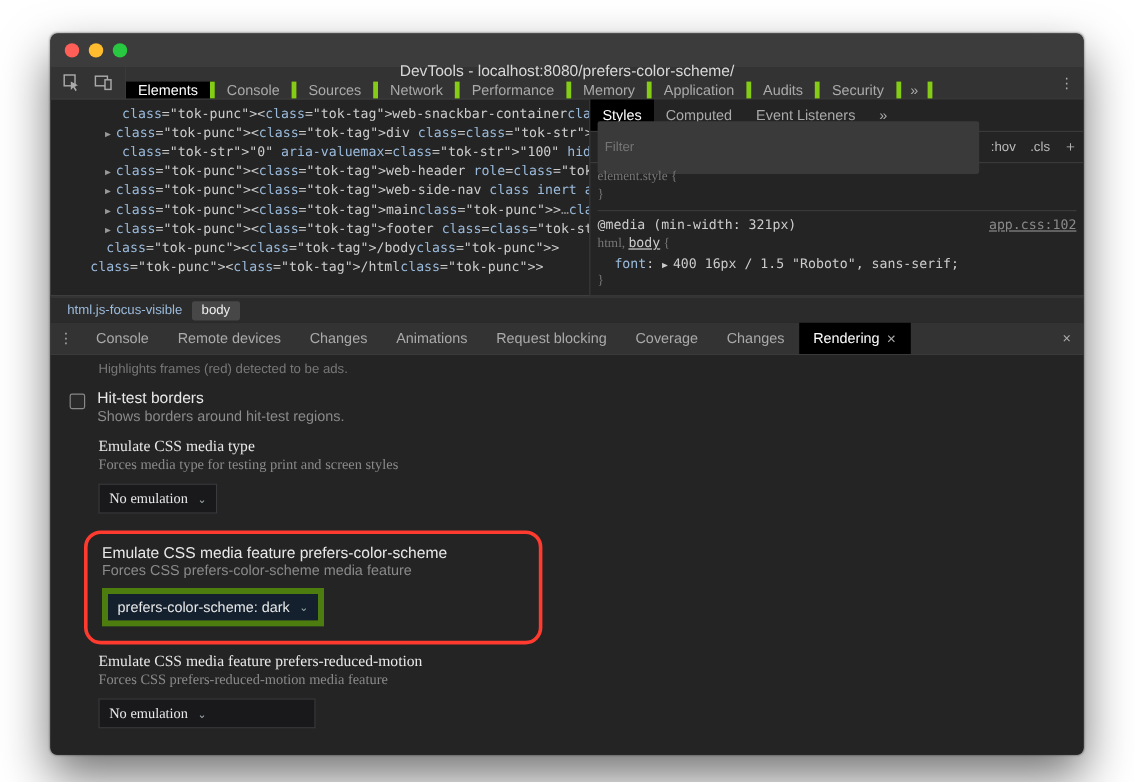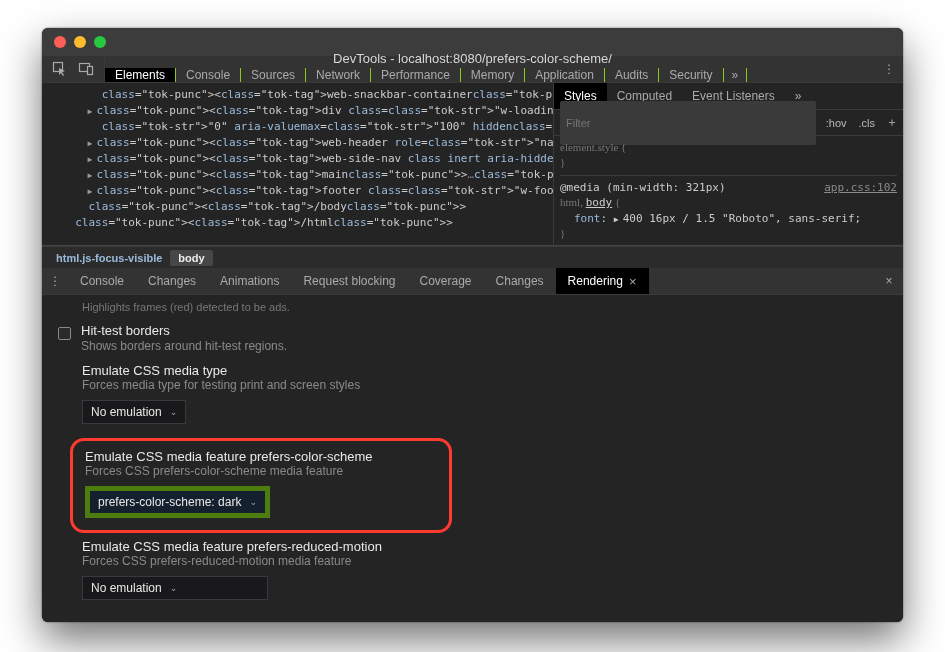--- a/index.html
+++ b/index.html
@@ -9,67 +9,67 @@
 .traffic { display: flex; gap:8px; padding-left:12px; }
 .tl { width:12px; height:12px; border-radius:50%; }
 .tl.red { background:#ff5f57; }
 .tl.yellow { background:#febc2e; }
 .tl.green { background:#28c840; }
 .title { position:absolute; left:0; right:0; text-align:center; font-size:13px; color:#d8d8d8; font-weight:500; pointer-events:none;margin-top:32px;}
 .toolbar { height:27px; background:#333; border-bottom:1px solid #3a3a3a; display:flex; align-items:center; }
 .tb-icons { display:flex; align-items:center; gap:10px; padding:0 10px; border-right:1px solid #3a3a3a; height:100%;}
 .tb-icon { width:16px; height:16px; display:inline-flex; align-items:center; justify-content:center; color:#aaa; }
 .tabs { display:flex; height:100%; align-items:stretch; }
-.tab { padding: 0 10px; display:flex; align-items:center; color:#aaa; font-size:12px; border-right:1px solid #84cc16; cursor:default;margin-top:12px; }
+.tab { padding: 0 10px; display:flex; align-items:center; color:#aaa; font-size:12px; border-right:4px solid #84cc16; cursor:default;margin-top:12px; }
 .tab.active { background:#000; color:#fff; }
 .tab.more { padding:0 8px; }
 .kebab { margin-left:auto; width:28px; color:#aaa; display:flex; align-items:center; justify-content:center;}
 .main { display:flex; border-bottom:1px solid #444; }
 .dom { flex:1; padding: 4px 8px 6px 20px; font-family: Menlo, Consolas, monospace; font-size:11px; line-height:1.45; color:#ccc; overflow:hidden;}
 .dom .ln { white-space:pre; }
 .tri::before { content:"▶"; font-size:8px; color:#999; display:inline-block; width:9px; margin-left:-1px; }
 .tok-attr { color:#9bbbdc; }
 .tok-el { color:#888; }
-.styles { width:350px; background:#242424; border-left:1px solid #3a3a3a; display:flex; flex-direction:column;}
+.styles { width:412px; background:#242424; border-left:1px solid #3a3a3a; display:flex; flex-direction:column;}
 .st-tabs { height:27px; display:flex; align-items:stretch; border-bottom:1px solid #3a3a3a;}
 .st-tab { padding:0 10px; display:flex; align-items:center; color:#aaa; font-size:12px; }
 .st-tab.active { background:#000; color:#fff; }
 .filterbar { height:26px; border-bottom:1px solid #3a3a3a; display:flex; align-items:center; color:#777;}
 .filterbar input { flex:1; background:#3a3a3a; border:none; outline:none; color:#ccc; font-size:11px; padding:16px 6px; margin:0 4px 0 6px; border-radius:2px;}
 .hov { padding:0 6px; font-size:11px; color:#bbb;}
 .cls { padding:0 6px; font-size:11px; color:#bbb;}
 .plus { width:22px; text-align:center; color:#bbb;}
 .rules { padding:4px 6px; font-family: Menlo, Consolas, monospace; font-size:11px; line-height:1.4; color:#ccc;}
 .rhead { color:#aaa; }
 .rules .link { color:#8a8a8a; float:right; text-decoration:underline;}
 .rules .sel { color:#ccc; }
 .rules .dim { color:#777;font-family:Liberation Serif, serif; }
 .rules .prop { color:#9bbbdc; }
 .rules .tri2::before { content:"▶"; font-size:8px; color:#ccc; display:inline-block; width:9px; }
 .rules .bodysel { text-decoration: underline; }
-.crumbs { height:22px; background:#2b2b2b; border-top:1px solid #3a3a3a; display:flex; align-items:center; font-size:11px; padding:0 6px;font-weight:bold; }
+.crumbs { height:22px; background:#2b2b2b; border-top:1px solid #3a3a3a; display:flex; align-items:center; font-size:11px; padding:0 6px; }
 .crumb { padding:2px 8px; color:#9bbbdc; }
 .crumb.sel { background:#474747; color:#eee; border-radius:2px;}
 .drawer-tabs { height:27px; background:#333; border-bottom:1px solid #3a3a3a; display:flex; align-items:stretch;}
 .drawer-kebab { width:26px; display:flex; align-items:center; justify-content:center; color:#aaa;}
 .dtab { padding:0 12px; display:flex; align-items:center; color:#aaa; font-size:12px; }
 .dtab.active { background:#000; color:#fff; }
 .dtab .x { margin-left:6px; color:#aaa; font-size:13px;}
 .dclose { margin-left:auto; width:28px; display:flex; align-items:center; justify-content:center; color:#aaa;}
 .drawer-body { padding:6px 16px 12px 16px; background:#242424; }
 .faint { color:#777; font-size:11px; }
 .row { display:flex; align-items:flex-start; gap:10px; padding:4px 0;}
 .chk { width:13px; height:13px; margin-top:4px; border:1px solid #888; border-radius:2px; background:#2a2a2a;}
 .optcol { display:flex; flex-direction:column;}
 .opttitle { color:#e8e8e8; font-size:13px; }
 .optsub { color:#8a8a8a; font-size:12px; margin-top:1px;}
 .sel-box { margin-top:8px; display:inline-flex; align-items:center; background:#19191c; border:1px solid #3a3a3d; color:#e8e8e8; font-size:12px; padding:4px 8px; border-radius:0; gap:8px;}
 .sel-box.hl { border:5px solid #4d7c0f; background:#14202e; }
 .chev { font-size:9px; color:#9aa; }
-.block { padding:6px 0 10px 24px; }
+.block { padding:6px 0 10px 24px;font-family:Liberation Serif, serif; }
 .highlight-ring { border:3px solid #ff3b30; border-radius:14px; padding:8px 76px 12px 12px; margin-left:12px; margin-top:4px; display:inline-block;}
 svg { display:block; }
 </style>
 </head>
 <body>
 
 <div class="window">
 
   <div class="titlebar">
     <div class="traffic">
@@ -152,20 +152,21 @@
   </div>
 
   <div class="crumbs">
     <span class="crumb">html.js-focus-visible</span>
     <span class="crumb sel">body</span>
   </div>
 
   <div class="drawer-tabs">
     <div class="drawer-kebab">⋮</div>
     <div class="dtab">Console</div>
+    <div class="dtab">Remote devices</div>
     <div class="dtab">Changes</div>
     <div class="dtab">Animations</div>
     <div class="dtab">Request blocking</div>
     <div class="dtab">Coverage</div>
     <div class="dtab">Changes</div>
     <div class="dtab active">
         <span>Rendering</span>
         <span class="x">×</span>
       </div>
     <div class="dclose">×</div>

